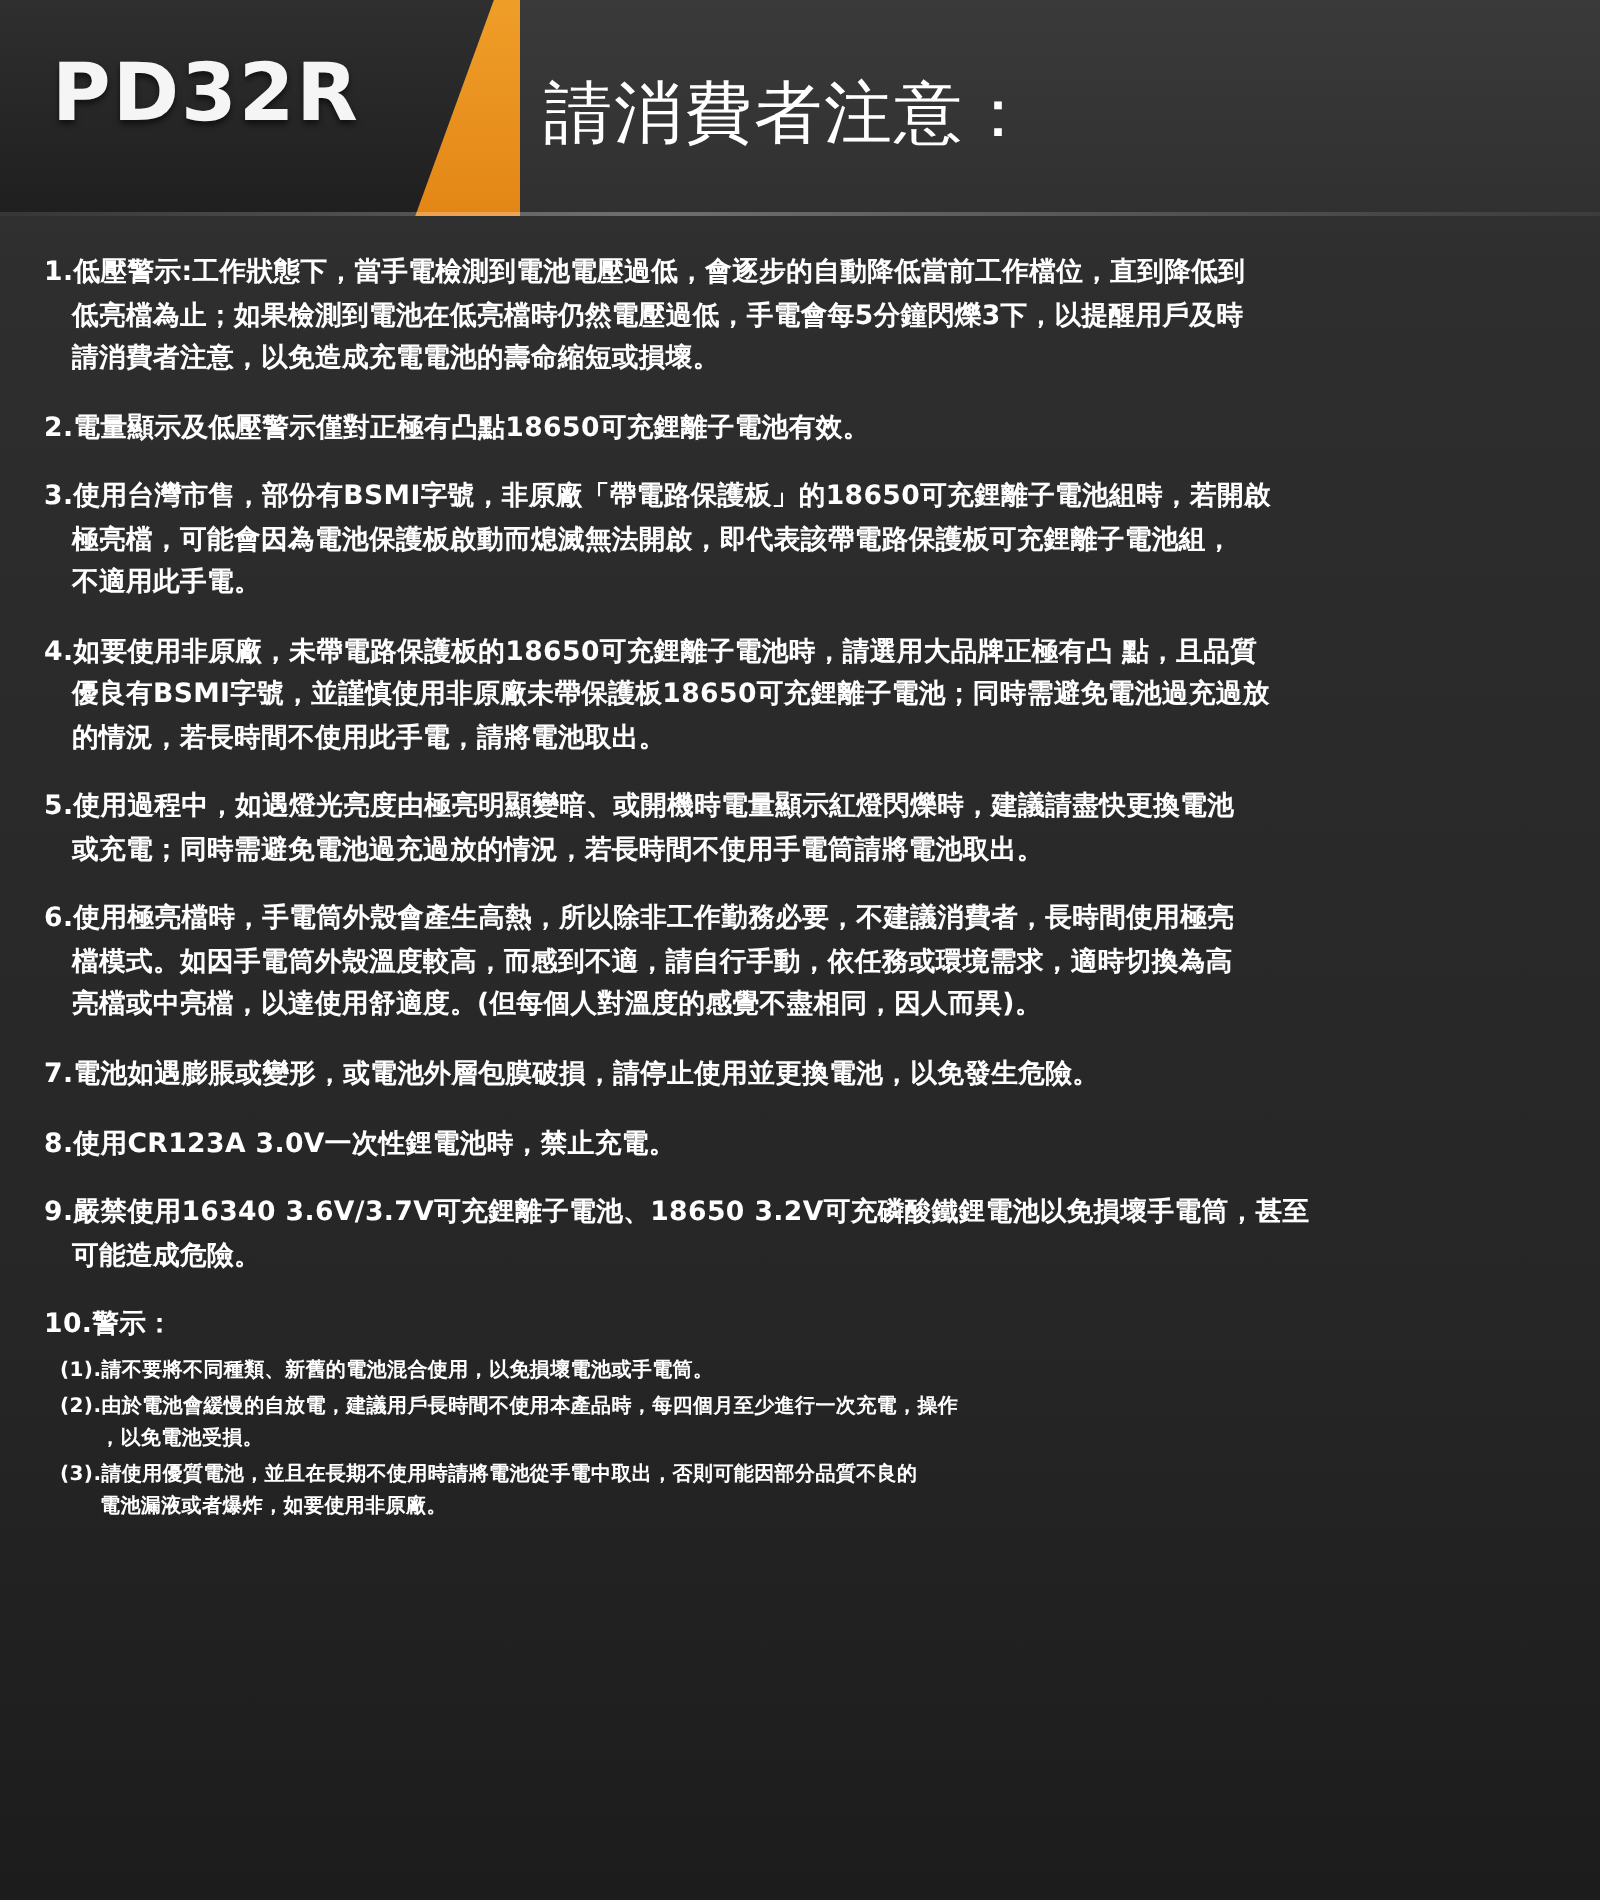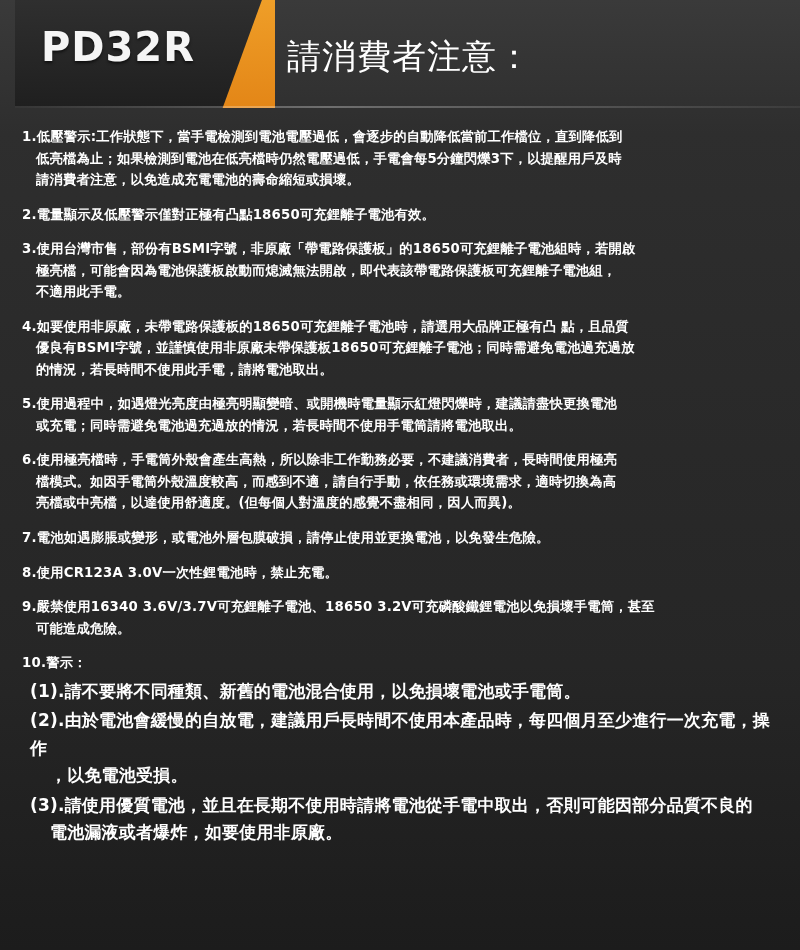--- a/index.html
+++ b/index.html
@@ -20,21 +20,20 @@
     height: 950px;
     background:
       linear-gradient(180deg, #3a3a3a 0%, #2e2e2e 14%, #2a2a2a 40%, #262626 70%, #1c1c1c 100%);
     box-sizing: border-box;
     overflow: hidden;
   }
   
   .header {
     position: relative;
     height: 108px;
-    margin-left: 15px;
   }
   .header-band {
     position: absolute;
     left: 0;
     top: 0;
     width: 260px;
     height: 108px;
     background: linear-gradient(180deg, #2f2f2f 0%, #1f1f1f 100%);
     overflow: hidden;
   }
@@ -92,21 +91,21 @@
   .item p {
     margin: 0;
   }
   .item .cont {
     padding-left: 14px;
   }
   .sub-list {
     margin-top: 4px;
   }
   .sub-item {
-    font-size: 17px;
+    font-size: 10px;
     line-height: 1.62;
     font-weight: bold;
     margin-bottom: 2px;
     padding-left: 8px;
   }
   .sub-item .cont {
     padding-left: 20px;
   }
 </style>
 </head>

